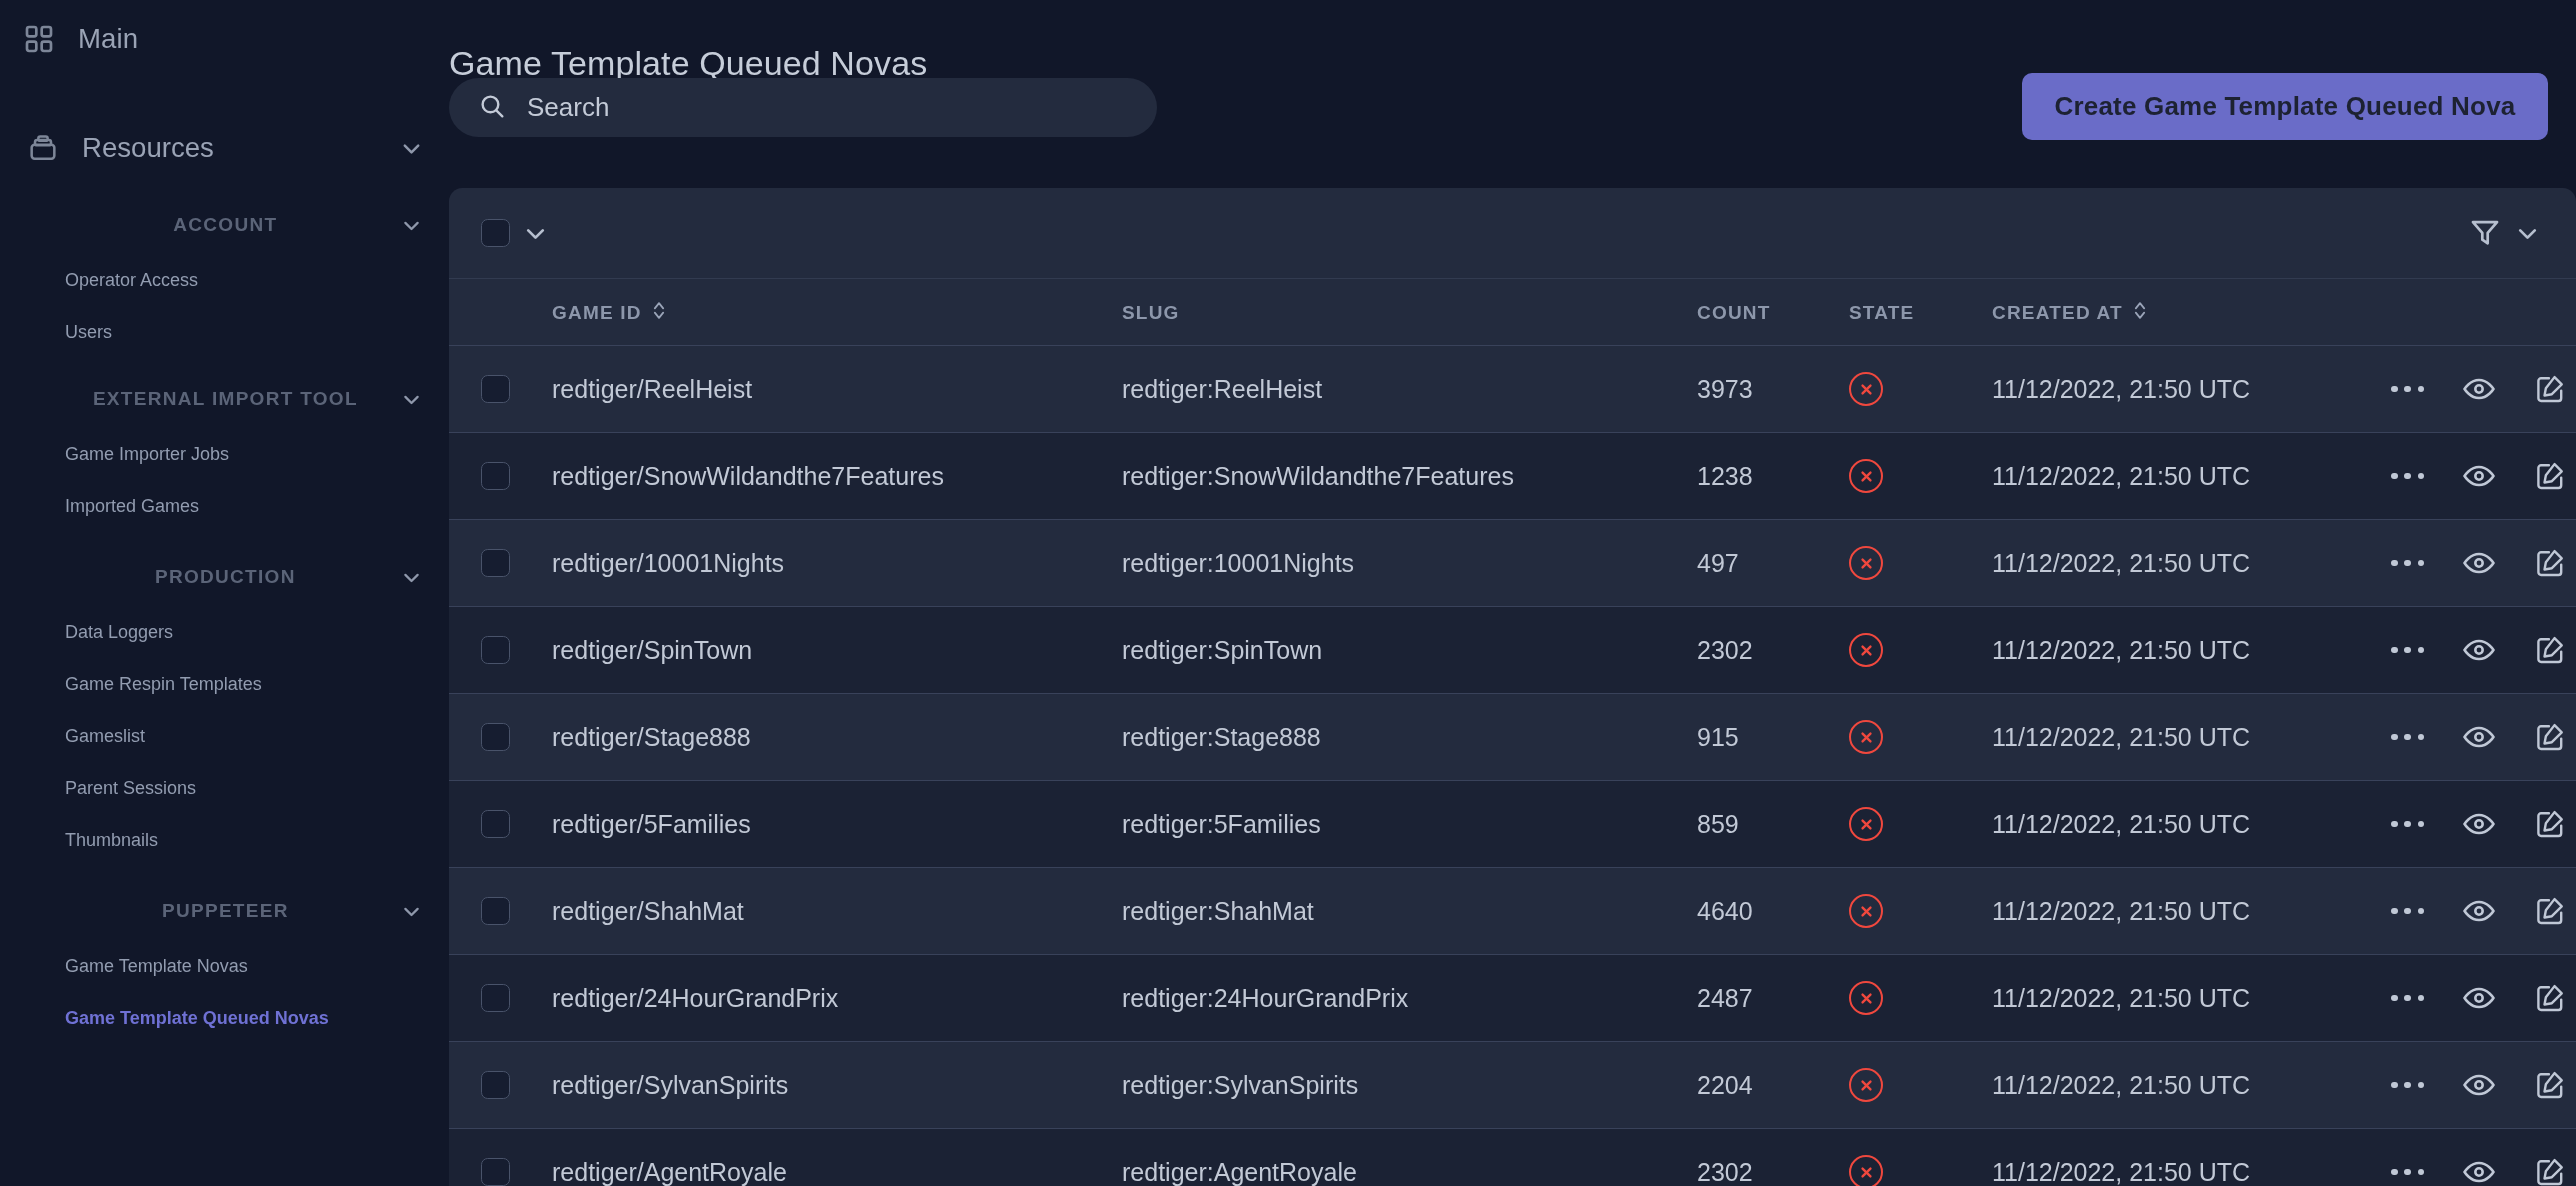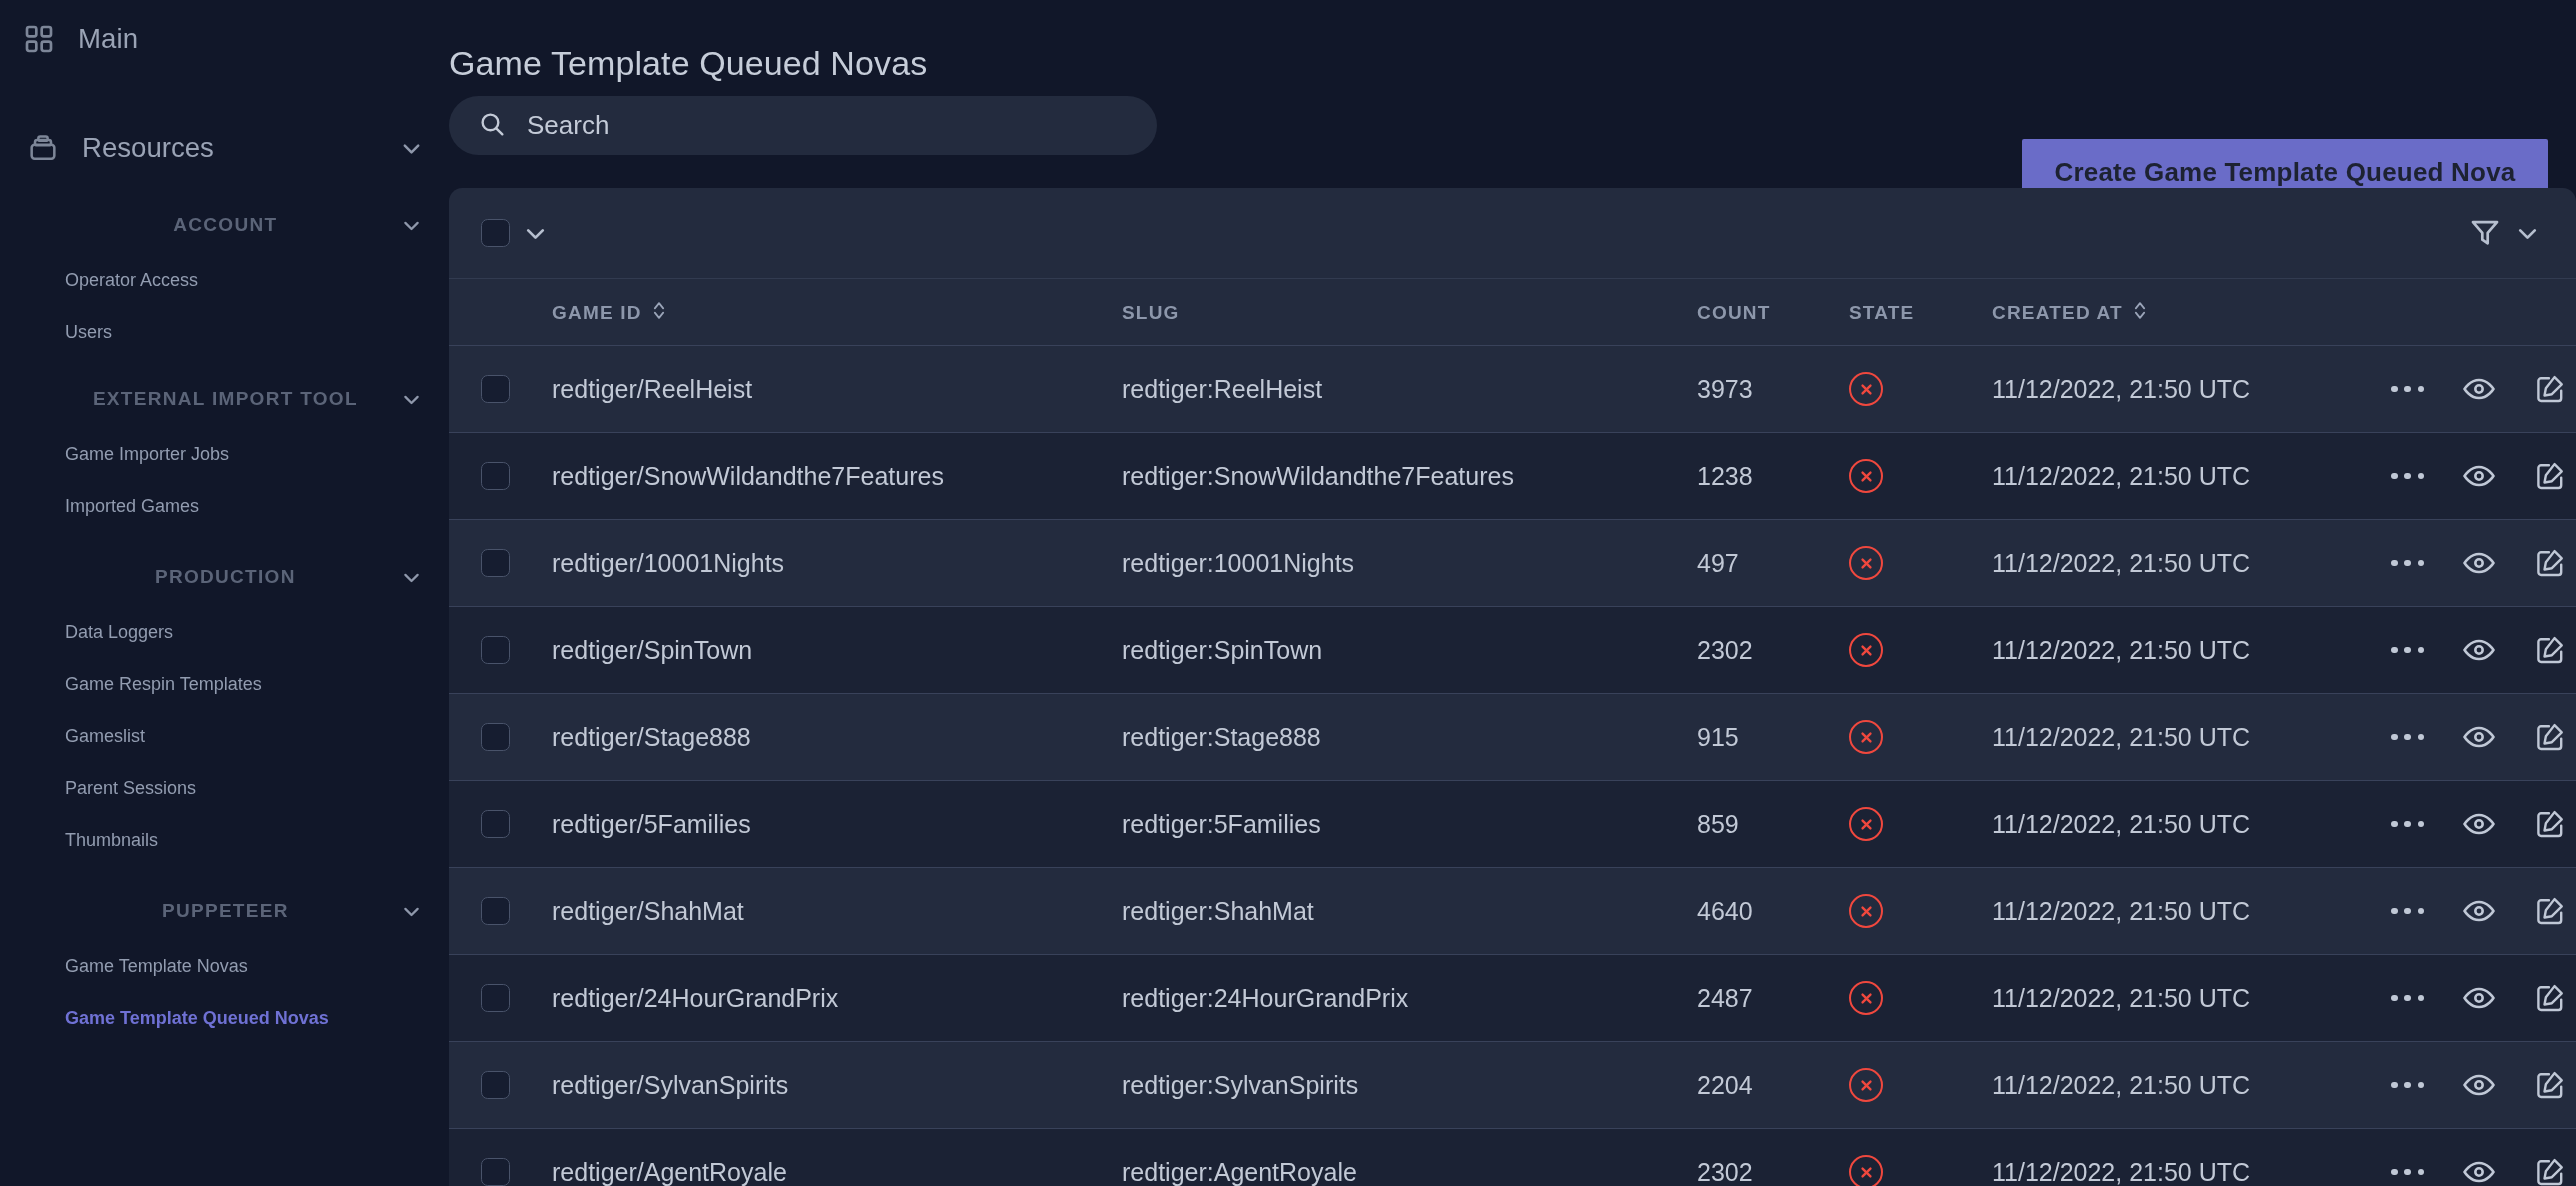--- a/index.html
+++ b/index.html
@@ -123,21 +123,21 @@
     margin-left: 0;
     position: absolute;
     left: 0;
     top: 21px;
     font-weight: normal;
     letter-spacing: 0.1px;
   }
   .toolbar-row {
     position: absolute;
     left: 0;
-    top: 96px;
+    top: 78px;
     right: 0;
     height: 63px;
   }
   .search-box {
     position: absolute;
     left: 0;
     top: 0;
     width: 708px;
     height: 59px;
     background: #232b3e;
@@ -151,30 +151,29 @@
     font-size: 26px;
     color: #c3cad7;
   }
   .create-btn {
     position: absolute;
     right: 28.5px;
     top: -4.8px;
     height: 67px;
     background: #6a6cc8;
     border: none;
-    border-radius: 2px;
+    border-radius: 10px;
     color: #1d2232;
     font-size: 26px;
     font-weight: bold;
     font-family: "Liberation Sans", sans-serif;
     padding: 0 32px;
     letter-spacing: 0.2px;
     cursor: pointer;
     white-space: nowrap;
-    margin-top: 48px;
   }
 
   .card {
     position: absolute;
     left: 0;
     top: 188px;
     right: 0;
     bottom: 0;
     background: #232b3e;
     border-top-left-radius: 13.3px;

